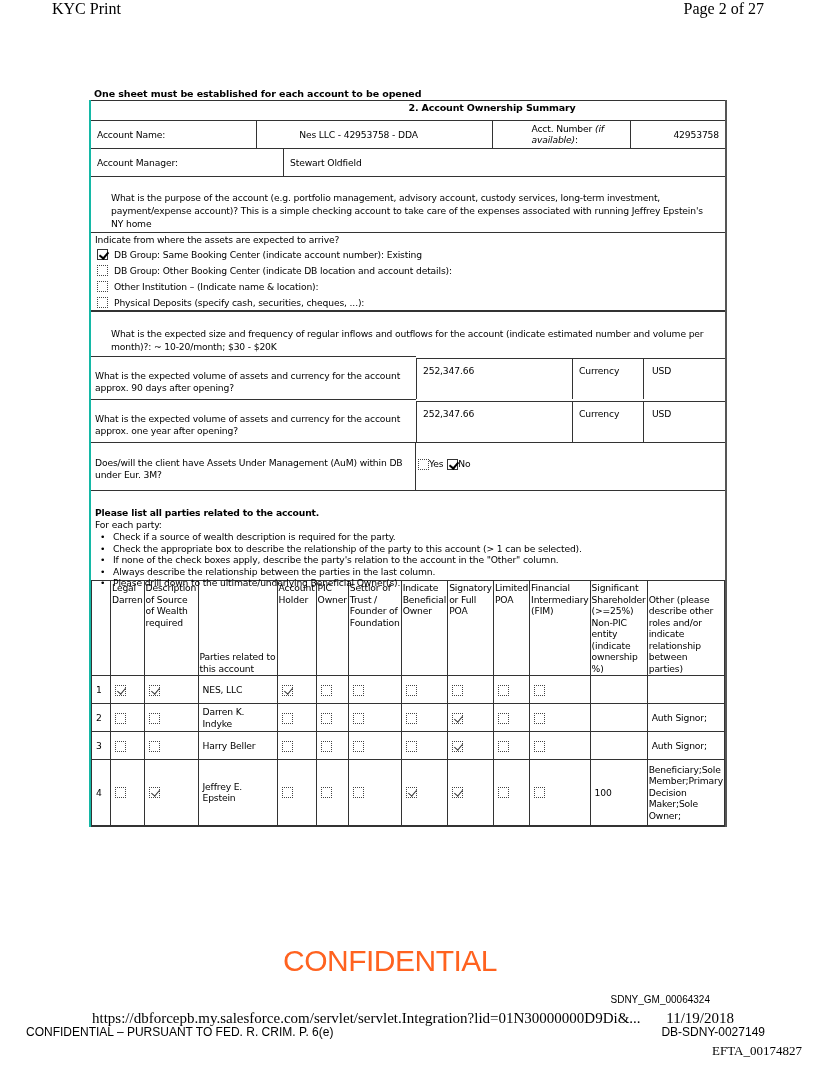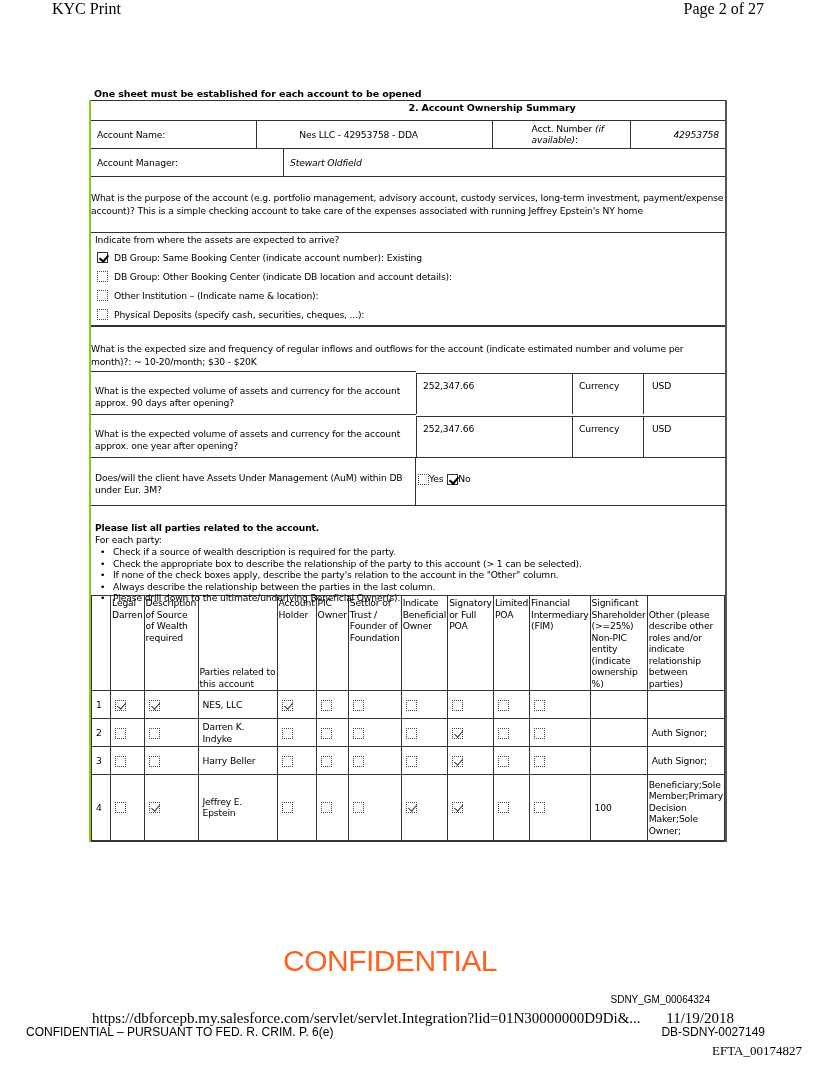--- a/index.html
+++ b/index.html
@@ -9,30 +9,30 @@
   .serif { font-family: "Liberation Serif", "DejaVu Serif", serif; }
   .sans { font-family: "DejaVu Sans", "Liberation Sans", sans-serif; }
 
   .hdr-left { position: absolute; left: 52px; top: 0px; font-size: 16px; }
   .hdr-right { position: absolute; right: 52px; top: 0px; font-size: 16px; }
 
   .note { position: absolute; left: 94px; top: 88px; font-size: 9.5px; font-weight: bold; letter-spacing: -0.1px; }
 
   .form { position: absolute; left: 89px; top: 100px; width: 638px; font-size: 9.2px; letter-spacing: -0.15px; }
 
-  .box { border-left: 2px solid #84cc16; border-right: 2px solid #555; }
+  .box { border-left: 2px solid #14b8a6; border-right: 2px solid #555; }
   .row { display: flex; border-top: 1px solid #333; }
 
   .title-row { height: 20px; border-top: 1.5px solid #333; text-align: center; font-weight: bold; font-size: 9.5px; padding-top: 1px; }
   .title-row span { margin-left: 168px; }
 
   .cell { padding: 4px 6px; border-right: 1px solid #333; }
-  .cell:last-child { border-right: none; font-style: italic; }
-
-  .txt { padding: 6px 0; line-height: 13px; }
+  .cell:last-child { border-right: none; }
+
+  .txt { padding: 6px 20px; line-height: 13px; }
   i { font-style: italic; }
 
   .cb { display: inline-block; width: 11px; height: 11px; border: 1px dotted #444; vertical-align: middle; position: relative; background: #fff; }
   .cb.checked::after { content: ""; position: absolute; left: 3px; top: 0px; width: 4px; height: 7px; border: solid #333; border-width: 0 1.5px 1.5px 0; transform: rotate(40deg); }
   .cb.solid { border: 1px solid #333; }
   .cb.solid.checked::after { border-color: #000; border-width: 0 2px 2px 0; }
 
   .opt { height: 19px; display: flex; align-items: center; padding-left: 6px; }
   .opt .cb { margin-right: 6px; }
 
@@ -77,21 +77,21 @@
 
     <div class="row" style="height:28px;">
       <div class="cell" style="width:193px; padding-top:8px;">Account Manager:</div>
       <div class="cell" style="flex:1; padding-top:8px;">Stewart Oldfield</div>
     </div>
 
     <div class="row" style="height:56px;">
       <div class="txt" style="padding-top:14px;">What is the purpose of the account (e.g. portfolio management, advisory account, custody services, long-term investment, payment/expense account)?  This is a simple checking account to take care of the expenses associated with running Jeffrey Epstein's NY home</div>
     </div>
 
-    <div class="row" style="flex-direction:column; height:93px;">
+    <div class="row" style="flex-direction:column; height:78px;">
       <div style="padding:1px 4px; height:15px;">Indicate from where the assets are expected to arrive?</div>
       <div class="opt">
           <span class="cb solid checked"></span>
           <span>DB Group: Same Booking Center (indicate account number):  Existing</span>
         </div>
       <div class="opt">
           <span class="cb"></span>
           <span>DB Group: Other Booking Center (indicate DB location and account details):</span>
         </div>
       <div class="opt">

